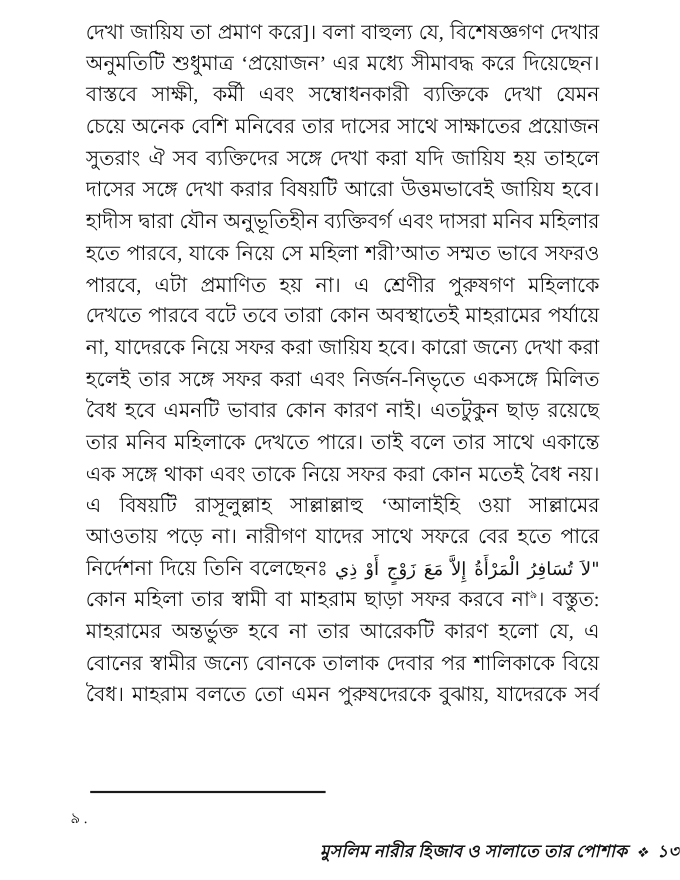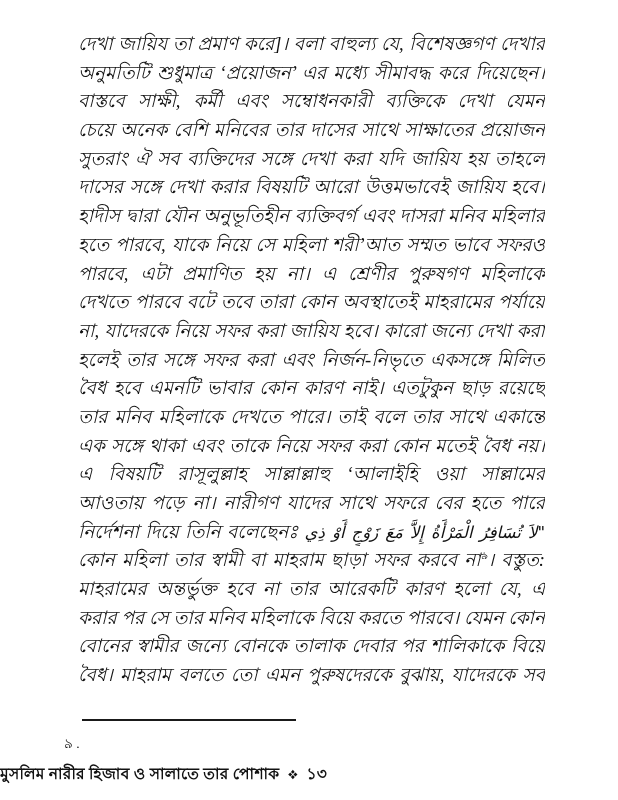--- a/index.html
+++ b/index.html
@@ -12,23 +12,22 @@
     width: 618px;
     height: 800px;
     background: #ffffff;
     color: #111111;
     font-family: "Liberation Serif", "DejaVu Serif", serif;
     overflow: hidden;
   }
   .main-text {
     position: absolute;
     left: 78px;
-    top: 30px;
+    top: 16px;
     width: 467px;
-    font-style: italic;
   }
   .line {
     height: 28.7px;
     line-height: 28.7px;
     font-size: 18.5px;
     text-align: justify;
     text-align-last: justify;
     overflow: hidden;
     white-space: normal;
   }
@@ -65,24 +64,25 @@
     flex: 0 0 50px;
   }
   .footnote-text {
     flex: 1;
   }
   .page-footer {
     position: absolute;
     left: 0;
     top: 762px;
     width: 618px;
-    text-align: left;
+    text-align: right;
     font-size: 15.5px;
     font-weight: bold;
     letter-spacing: 0.3px;
+    font-style: italic;
   }
   .footer-symbol {
     font-size: 13px;
     padding: 0 4px;
     font-weight: normal;
   }
 </style>
 </head>
 <body>
 
@@ -110,21 +110,20 @@
     <div class="line">
       <span>নির্দেশনা দিয়ে তিনি বলেছেনঃ</span>
       <span class="arabic" dir="rtl">"لاَ تُسَافِرُ الْمَرْأَةُ إِلاَّ مَعَ زَوْجٍ أَوْ ذِي مَحْرَمٍ."</span>
     </div>
 
     <div class="line">
       <span>কোন মহিলা তার স্বামী বা মাহরাম ছাড়া সফর করবে না</span><sup class="footnote-ref">৯</sup><span>। বস্তুত: দাস যে</span>
     </div>
 
     <div class="line">মাহরামের অন্তর্ভুক্ত হবে না তার আরেকটি কারণ হলো যে, এ দাসকে মুক্ত</div>
-    <div class="line">করার পর সে তার মনিব মহিলাকে বিয়ে করতে পারবে। যেমন কোন</div>
     <div class="line">বোনের স্বামীর জন্যে বোনকে তালাক দেবার পর শালিকাকে বিয়ে করা</div>
     <div class="line">বৈধ। মাহরাম বলতে তো এমন পুরুষদেরকে বুঝায়, যাদেরকে সর্ব সময়ের</div>
   </div>
 
   <div class="footnote-rule"></div>
 
   <div class="footnote">
     <span class="footnote-marker">৯ .</span>
   </div>
 

